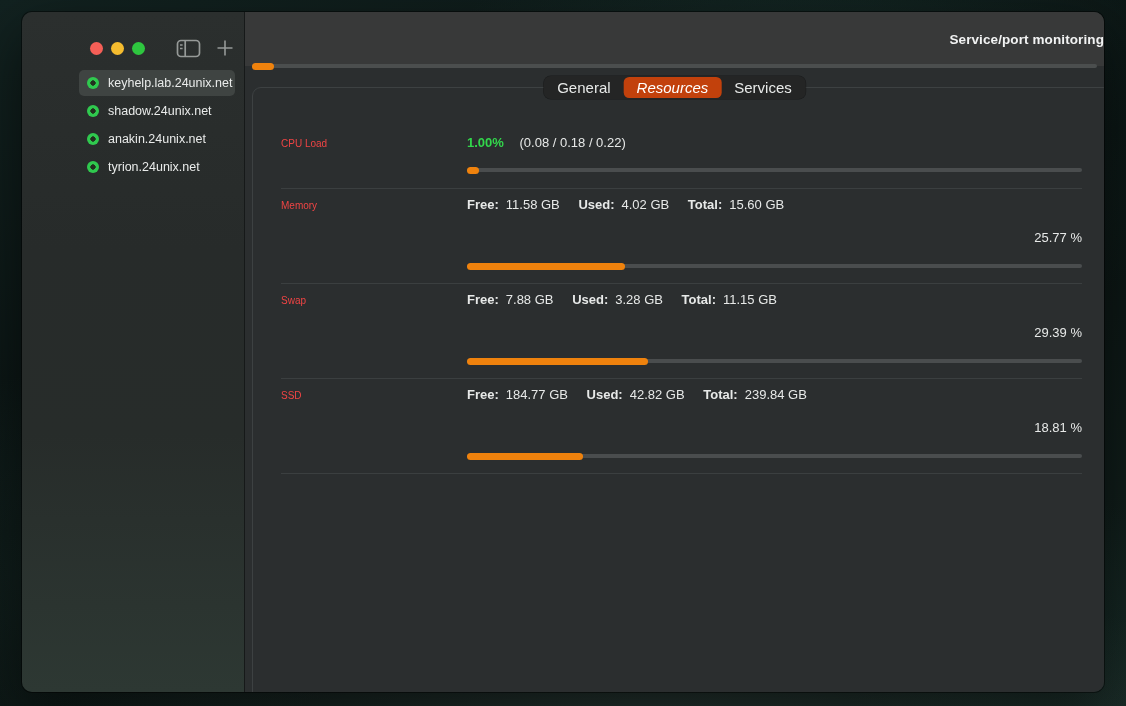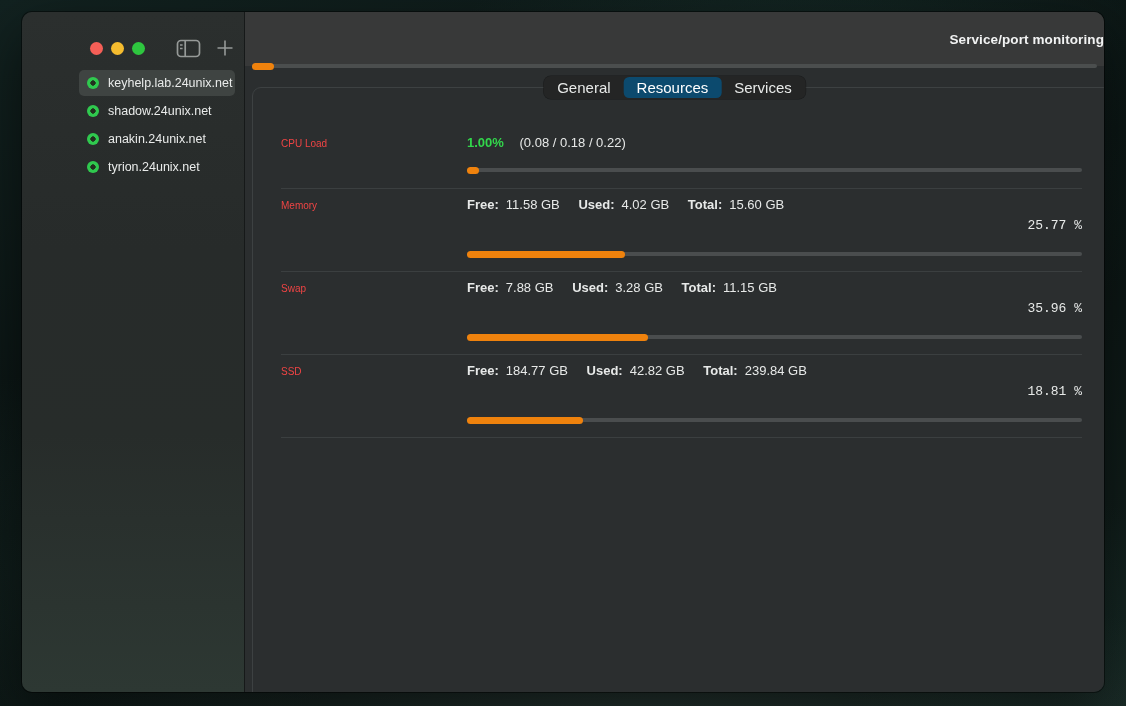--- a/index.html
+++ b/index.html
@@ -69,39 +69,39 @@
   .tabs {
     position:absolute; top:64px; left:50%; transform:translateX(-50%);
     background:#242525; border-radius:7px; display:flex; align-items:center;
     padding:1px; height:23px; box-shadow:0 0 0 .5px rgba(0,0,0,.4);
   }
   .tab {
     border:none; background:transparent; color:#e8eae9; font-size:15px;
     padding:3px 13px; border-radius:5.5px; height:21px; line-height:15px; cursor:default;
     font-family:inherit;
   }
-  .tab.selected { background:#0c4a6e; color:#fff; }
+  .tab.selected { background:#c2410c; color:#fff;font-style:italic; }
 
   
   .rows { padding:47px 29px 0 28px; }
   .res-row { padding:8px 0 15px; }
   .res-row + .res-row { border-top:1px solid #3b3f40; }
   .row-divider-bottom { border-top:1px solid #3b3f40; height:0; }
 
   .line1 { display:flex; align-items:baseline; height:17px; }
   .row-label { width:186px; flex:0 0 186px; color:#ef4444; font-size:10px; }
   .vals { color:#e7e9e8; font-size:13px; white-space:nowrap; }
   .k { font-weight:700; margin-right:7px; }
   .v { margin-right:15px; }
   .v:last-child { margin-right:0; }
   .cpu-val { font-size:13px; }
   .cpu-pct { color:#32d74b; margin-right:12px;font-weight:bold; }
   .cpu-avg { color:#e7e9e8; }
 
-  .pct-line { text-align:right; color:#e7e9e8; font-size:13px; height:16px; line-height:16px; margin-top:4px;font-family:Liberation Mono, monospace; }
+  .pct-line { text-align:right; color:#e7e9e8; font-size:13px; height:16px; line-height:16px; margin-top:16px; }
 
   .bar { position:relative; margin-left:186px; height:4px; background:#4a4d4e; border-radius:2px; margin-top:20px; }
   .res-row .bar { margin-top:18px; }
   .cpu-row .bar { margin-top:16px; }
   .bar-fill { position:absolute; left:0; top:-1.5px; height:7px; min-width:12px; background:#ef820d; border-radius:3.5px; }
   .cpu-row { padding-top:0; padding-bottom:16px; }
 </style>
 </head>
 <body>
 
@@ -190,21 +190,21 @@
 
         <div class="res-row">
           <div class="line1">
             <span class="row-label">Swap</span>
             <span class="vals">
               <span class="k">Free:</span><span class="v">7.88 GB</span>
               <span class="k">Used:</span><span class="v">3.28 GB</span>
               <span class="k">Total:</span><span class="v">11.15 GB</span>
             </span>
           </div>
-          <div class="pct-line">35.96 %</div>
+          <div class="pct-line">29.39 %</div>
           <div class="bar">
             <div class="bar-fill" style="width: 29.39%;"></div>
           </div>
         </div>
 
         <div class="res-row">
           <div class="line1">
             <span class="row-label">SSD</span>
             <span class="vals">
               <span class="k">Free:</span><span class="v">184.77 GB</span>

